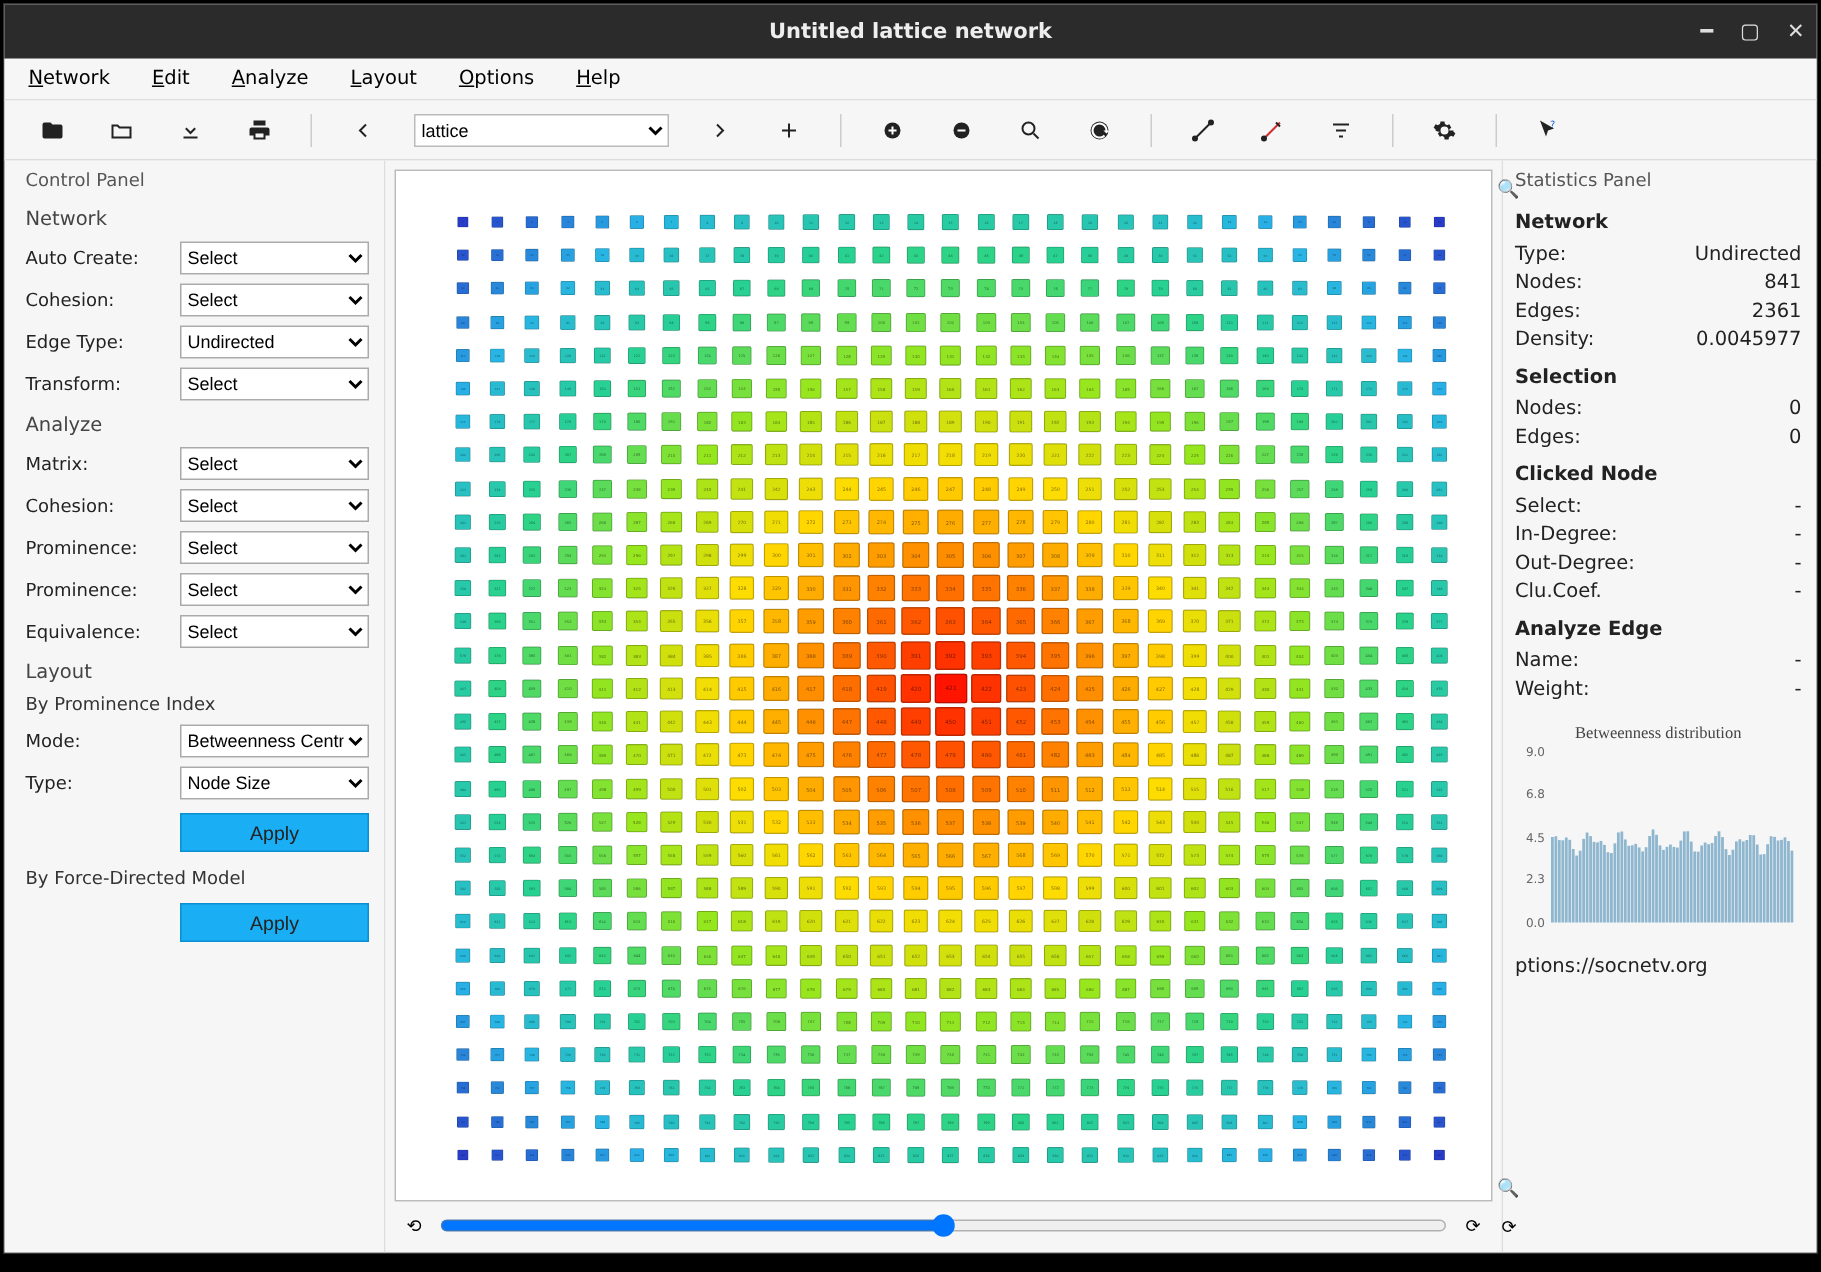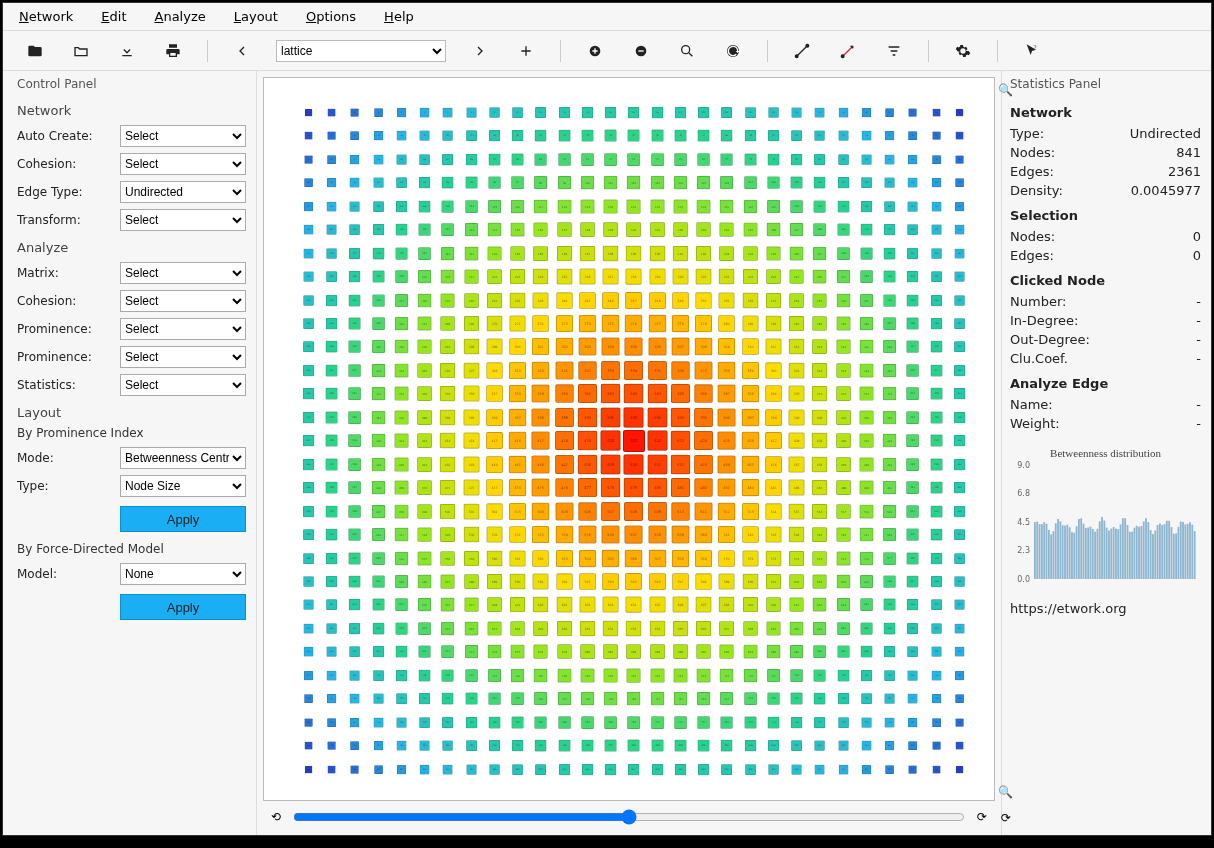--- a/index.html
+++ b/index.html
@@ -35,20 +35,28 @@
 .right .mini-chart { height: 130px; margin-top: 2px; position: relative; }
 .right .link { color: #222; font-size: 13px; margin-top: 10px; }
 .zoom-btn { width:18px; height:18px; display:inline-flex; align-items:center; justify-content:center; cursor:pointer;}
 .lattice-grid { position: absolute; top: 24px; left: 34px; right: 24px; bottom: 20px; display: grid; grid-template-columns: repeat(29, 1fr); grid-template-rows: repeat(29, 1fr); gap: 2px; }
 .cell { border-radius: 2px; font-size: 4px; color: rgba(0,0,0,0.5); display:flex; align-items:center; justify-content:center; border: 1px solid rgba(0,0,0,0.25); }
 </style>
 </head>
 <body>
 
 <div class="window">
+  <div class="titlebar">
+    <span>Untitled lattice network</span>
+    <div class="controls">
+      <span>━</span>
+      <span>▢</span>
+      <span>✕</span>
+    </div>
+  </div>
 
   <div class="menubar">
     <span><u>N</u>etwork</span>
     <span><u>E</u>dit</span>
     <span><u>A</u>nalyze</span>
     <span><u>L</u>ayout</span>
     <span><u>O</u>ptions</span>
     <span><u>H</u>elp</span>
   </div>
 
@@ -184,41 +192,37 @@
         </div>
       <div class="row">
           <label>Prominence:</label>
           <select><option>Select</option></select>
         </div>
       <div class="row">
           <label>Prominence:</label>
           <select><option>Select</option></select>
         </div>
       <div class="row">
-          <label>Statistics:</label>
+          <label>Equivalence:</label>
           <select><option>Select</option></select>
         </div>
 
       <div class="section-head">Layout</div>
       <div style="font-size:12px;color:#333;margin:2px 0 4px;">By Prominence Index</div>
       <div class="row">
           <label>Mode:</label>
           <select><option>Betweenness Central</option></select>
         </div>
       <div class="row">
           <label>Type:</label>
           <select><option>Node Size</option></select>
         </div>
       <button class="apply-btn">Apply</button>
 
       <div style="font-size:12px;color:#333;margin:8px 0 4px;">By Force-Directed Model</div>
-      <div class="row">
-          <label>Model:</label>
-          <select><option>None</option></select>
-        </div>
       <button class="apply-btn">Apply</button>
     </div>
 
     <div class="center">
       <div class="canvas">
         <div class="lattice-grid" id="lattice">
             <div class="cell" style="background: rgb(40, 60, 200); transform: scale(0.35);">1</div>
             <div class="cell" style="background: rgb(40, 85, 206); transform: scale(0.372785);">2</div>
             <div class="cell" style="background: rgb(40, 109, 212); transform: scale(0.394645);">3</div>
             <div class="cell" style="background: rgb(40, 133, 218); transform: scale(0.415479);">4</div>
@@ -1099,21 +1103,21 @@
           <span>Nodes:</span>
           <span>0</span>
         </div>
       <div class="kv">
           <span>Edges:</span>
           <span>0</span>
         </div>
 
       <div class="section-head">Clicked Node</div>
       <div class="kv">
-          <span>Number:</span>
+          <span>Select:</span>
           <span>-</span>
         </div>
       <div class="kv">
           <span>In-Degree:</span>
           <span>-</span>
         </div>
       <div class="kv">
           <span>Out-Degree:</span>
           <span>-</span>
         </div>
@@ -1205,16 +1209,16 @@
             <rect x="167.4857142857143" y="65.80005892768355" width="1.8514285714285716" height="52.199941072316456" fill="#8fb6cf"></rect>
             <rect x="169.8" y="60.495439869502064" width="1.8514285714285716" height="57.504560130497936" fill="#8fb6cf"></rect>
             <rect x="172.11428571428573" y="60.90518774586202" width="1.8514285714285716" height="57.09481225413798" fill="#8fb6cf"></rect>
             <rect x="174.42857142857144" y="63.34396323002778" width="1.8514285714285716" height="54.65603676997222" fill="#8fb6cf"></rect>
             <rect x="176.74285714285716" y="62.883191604088644" width="1.8514285714285716" height="55.116808395911356" fill="#8fb6cf"></rect>
             <rect x="179.05714285714288" y="61.20907275285386" width="1.8514285714285716" height="56.79092724714614" fill="#8fb6cf"></rect>
             <rect x="181.3714285714286" y="63.676726096339756" width="1.8514285714285716" height="54.323273903660244" fill="#8fb6cf"></rect>
             <rect x="183.6857142857143" y="70.09982223198753" width="1.8514285714285716" height="47.900177768012476" fill="#8fb6cf"></rect>
           </svg>
       </div>
-      <div class="link">https://etwork.org</div>
+      <div class="link">ptions://socnetv.org</div>
     </div>
   </div>
 </div>
 
 </body></html>

